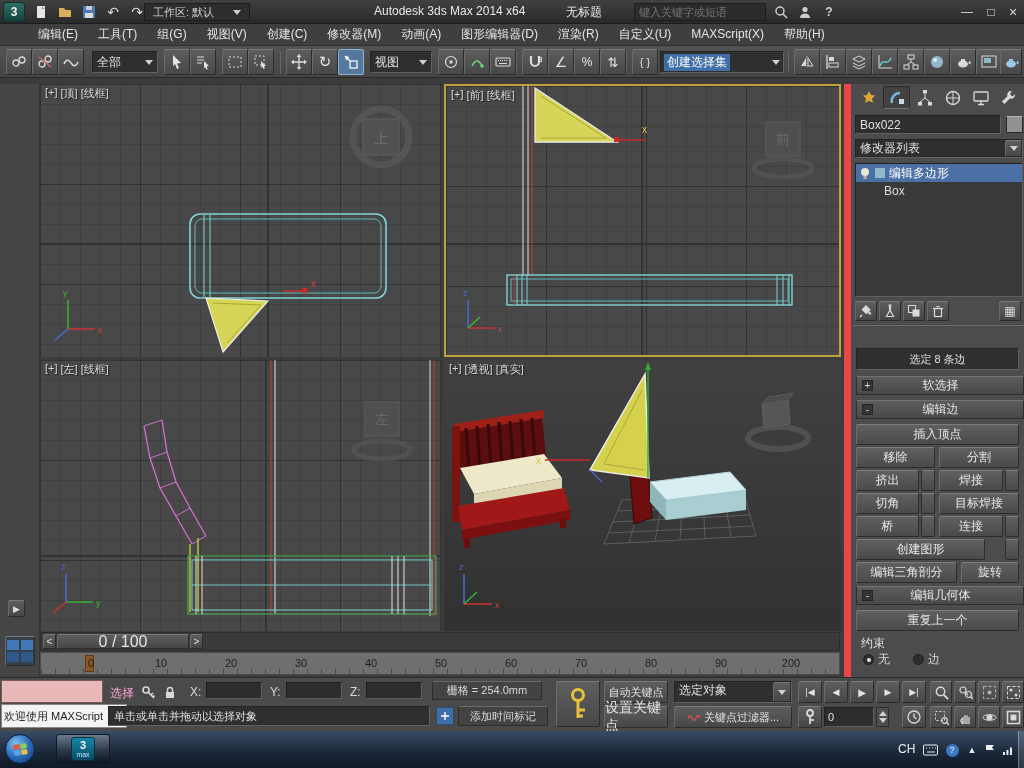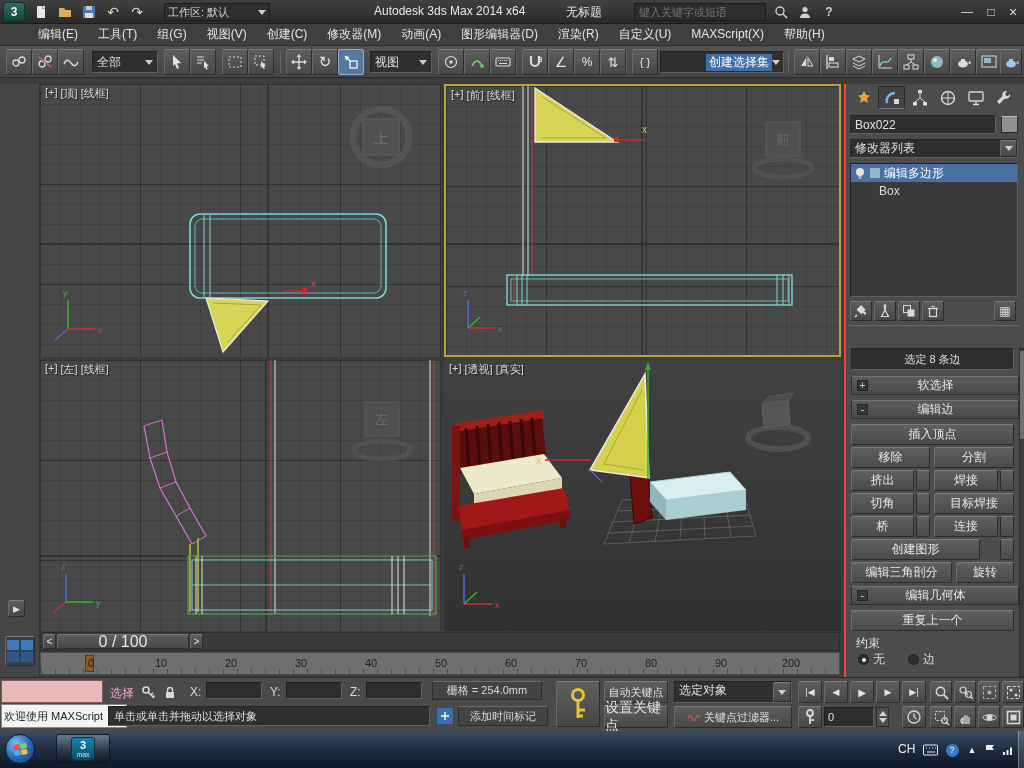--- a/index.html
+++ b/index.html
@@ -15,21 +15,21 @@
 #titlebar{position:absolute;left:0;top:0;width:1024px;height:24px;background:linear-gradient(#404040,#2a2a2a);border-bottom:1px solid #1c1c1c}
 #menubar{position:absolute;left:0;top:24px;width:1024px;height:22px;background:#3f3f3f;display:flex;align-items:center;padding-left:28px;border-bottom:1px solid #2e2e2e}
 .mitem{padding:0 10px;line-height:21px;color:#e4e4e4;white-space:nowrap}
 #toolbar{position:absolute;left:0;top:46px;width:1024px;height:32px;background:linear-gradient(#535353,#454545);border-bottom:1px solid #2a2a2a}
 .tb{position:absolute;top:3px;width:26px;height:26px}
 #workarea{position:absolute;left:0;top:78px;width:1024px;height:599px;background:#3c3c3c}
 #leftstrip{position:absolute;left:0;top:84px;width:40px;height:593px;background:#454545;border-right:1px solid #343434}
 .vp{position:absolute;overflow:hidden;background-color:#484848;background-image:linear-gradient(rgba(15,15,15,.28) 1px,transparent 1px),linear-gradient(90deg,rgba(15,15,15,.28) 1px,transparent 1px),linear-gradient(rgba(15,15,15,.12) 1px,transparent 1px),linear-gradient(90deg,rgba(15,15,15,.12) 1px,transparent 1px);background-size:100px 100px,100px 100px,20px 20px,20px 20px}
 .vplab{position:absolute;left:5px;top:2px;z-index:5;display:flex;gap:3px;font-size:11px;color:#d9d9d9;text-shadow:1px 1px 1px #222}
 .vplab span{cursor:default}
-#cp{position:absolute;left:844px;top:84px;width:180px;height:593px;background:#4c4c4c;border-left:2px solid #ef4444}
+#cp{position:absolute;left:844px;top:84px;width:180px;height:593px;background:#4c4c4c;border-left:7px solid #ef4444}
 .ptab{position:absolute;top:2px;width:27px;height:23px}
 .ptab.active{background:#424242;border:1px solid #2a2a2a;border-bottom-color:#707070;border-radius:2px}
 .hdr{position:absolute;left:5px;width:168px;height:19px;background:linear-gradient(#5c5c5c,#494949);border:1px solid #2e2e2e;border-top-color:#737373;display:flex;align-items:center;color:#e6e6e6}
 .hdr .pm{width:11px;height:11px;background:#353535;border:1px solid #252525;color:#ddd;font-size:10px;line-height:9px;text-align:center;margin:0 5px;flex:none}
 .hdr .hl{flex:1;text-align:center;margin-right:20px}
 .btn3d{position:absolute;height:21px;background:linear-gradient(#606060,#4a4a4a);border:1px solid #2c2c2c;border-top-color:#7c7c7c;border-left-color:#6e6e6e;border-radius:2px;display:flex;align-items:center;justify-content:center;color:#e8e8e8;font-size:12px;white-space:nowrap;overflow:hidden}
 .sq{position:absolute;width:14px;height:21px;background:linear-gradient(#606060,#4a4a4a);border:1px solid #2c2c2c;border-top-color:#7c7c7c;border-radius:2px}
 .radio{width:11px;height:11px;border-radius:50%;background:#2e2e2e;border:1px solid #1f1f1f;display:inline-block;vertical-align:-2px;margin-right:4px;position:relative}
 .radio.on::after{content:"";position:absolute;left:2.5px;top:2.5px;width:4px;height:4px;border-radius:50%;background:#e8e8e8}
 #timeslider{position:absolute;left:40px;top:632px;width:800px;height:19px;background:#3a3a3a;border:1px solid #2c2c2c}
@@ -63,21 +63,21 @@
       </div>
     <div class="abs icn" style="left:78px;top:3px;width:22px;height:18px">
         <svg width="16" height="16">
           <rect x="2" y="2" width="12" height="12" fill="#4a7ab0"></rect>
           <rect x="5" y="2" width="6" height="4" fill="#c8ccd8"></rect>
           <rect x="4" y="9" width="8" height="5" fill="#dddddd"></rect>
         </svg>
       </div>
     <div class="abs icn" style="left:102px;top:3px;width:22px;height:18px;color:#dcdcdc;font-size:14px">↶</div>
     <div class="abs icn" style="left:126px;top:3px;width:22px;height:18px;color:#dcdcdc;font-size:14px">↷</div>
-    <div class="abs" id="workspace-dd" style="left:164px;top:3px;width:106px;height:18px;background:#2e2e2e;border:1px solid #1c1c1c;display:flex;align-items:center;justify-content:space-between;padding:0 3px;font-size:11px;color:#cfcfcf">
+    <div class="abs" id="workspace-dd" style="left:144px;top:3px;width:106px;height:18px;background:#2e2e2e;border:1px solid #1c1c1c;display:flex;align-items:center;justify-content:space-between;padding:0 8px;font-size:11px;color:#cfcfcf">
       <span>工作区: 默认</span>
         <span class="ddtri"></span>
     </div>
     <span class="abs" style="left:374px;top:4px;color:#e8e8e8">Autodesk 3ds Max  2014 x64</span>
     <span class="abs" style="left:566px;top:4px;color:#e8e8e8">无标题</span>
     <div class="abs" style="left:634px;top:3px;width:132px;height:18px;background:#2c2c2c;border:1px solid #1b1b1b">
       <input style="width: 100%; height: 100%; background: transparent; border: 0px; color: rgb(176, 176, 176); font-size: 11px; padding: 0px 4px;" placeholder="键入关键字或短语">
     </div>
     <div class="abs icn" style="left:772px;top:4px;width:18px;height:16px">
         <svg width="14" height="14">
@@ -199,21 +199,21 @@
         <svg width="18" height="16">
           <path d="M5 2v6a4 4 0 0 0 8 0V2" fill="none" stroke="#d9d9d9" stroke-width="2.2"></path>
           <text x="12" y="8" font-size="8" fill="#ffffff">3</text>
         </svg>
       </div>
     <div class="tb btn icn" style="left:548px;color:#e4e4e4;font-size:14px">∠</div>
     <div class="tb btn icn" style="left:574px;color:#e4e4e4">%</div>
     <div class="tb btn icn" style="left:600px;color:#e4e4e4;font-size:13px">⇅</div>
     <div class="sep" style="left:626px"></div>
     <div class="tb btn icn" style="left:632px;color:#e4e4e4;font-size:11px">{ }</div>
-    <div class="tb sk" style="left:660px;width:124px;height:22px;top:5px;display:flex;align-items:center;justify-content:flex-end;padding:0 3px">
+    <div class="tb sk" style="left:660px;width:124px;height:22px;top:5px;display:flex;align-items:center;justify-content:space-between;padding:0 3px">
         <span style="background:#3f6fa6;color:#fff;padding:0 3px">创建选择集</span>
         <span class="ddtri"></span>
       </div>
     <div class="sep" style="left:788px"></div>
     <div class="tb btn icn" style="left:794px">
         <svg width="16" height="16">
           <polygon points="2,12 7,4 7,12" fill="#d9d9d9"></polygon>
           <polygon points="14,12 9,4 9,12" fill="none" stroke="#d9d9d9"></polygon>
           <line x1="8" y1="2" x2="8" y2="14" stroke="#aaa" stroke-dasharray="2 1"></line>
         </svg>

